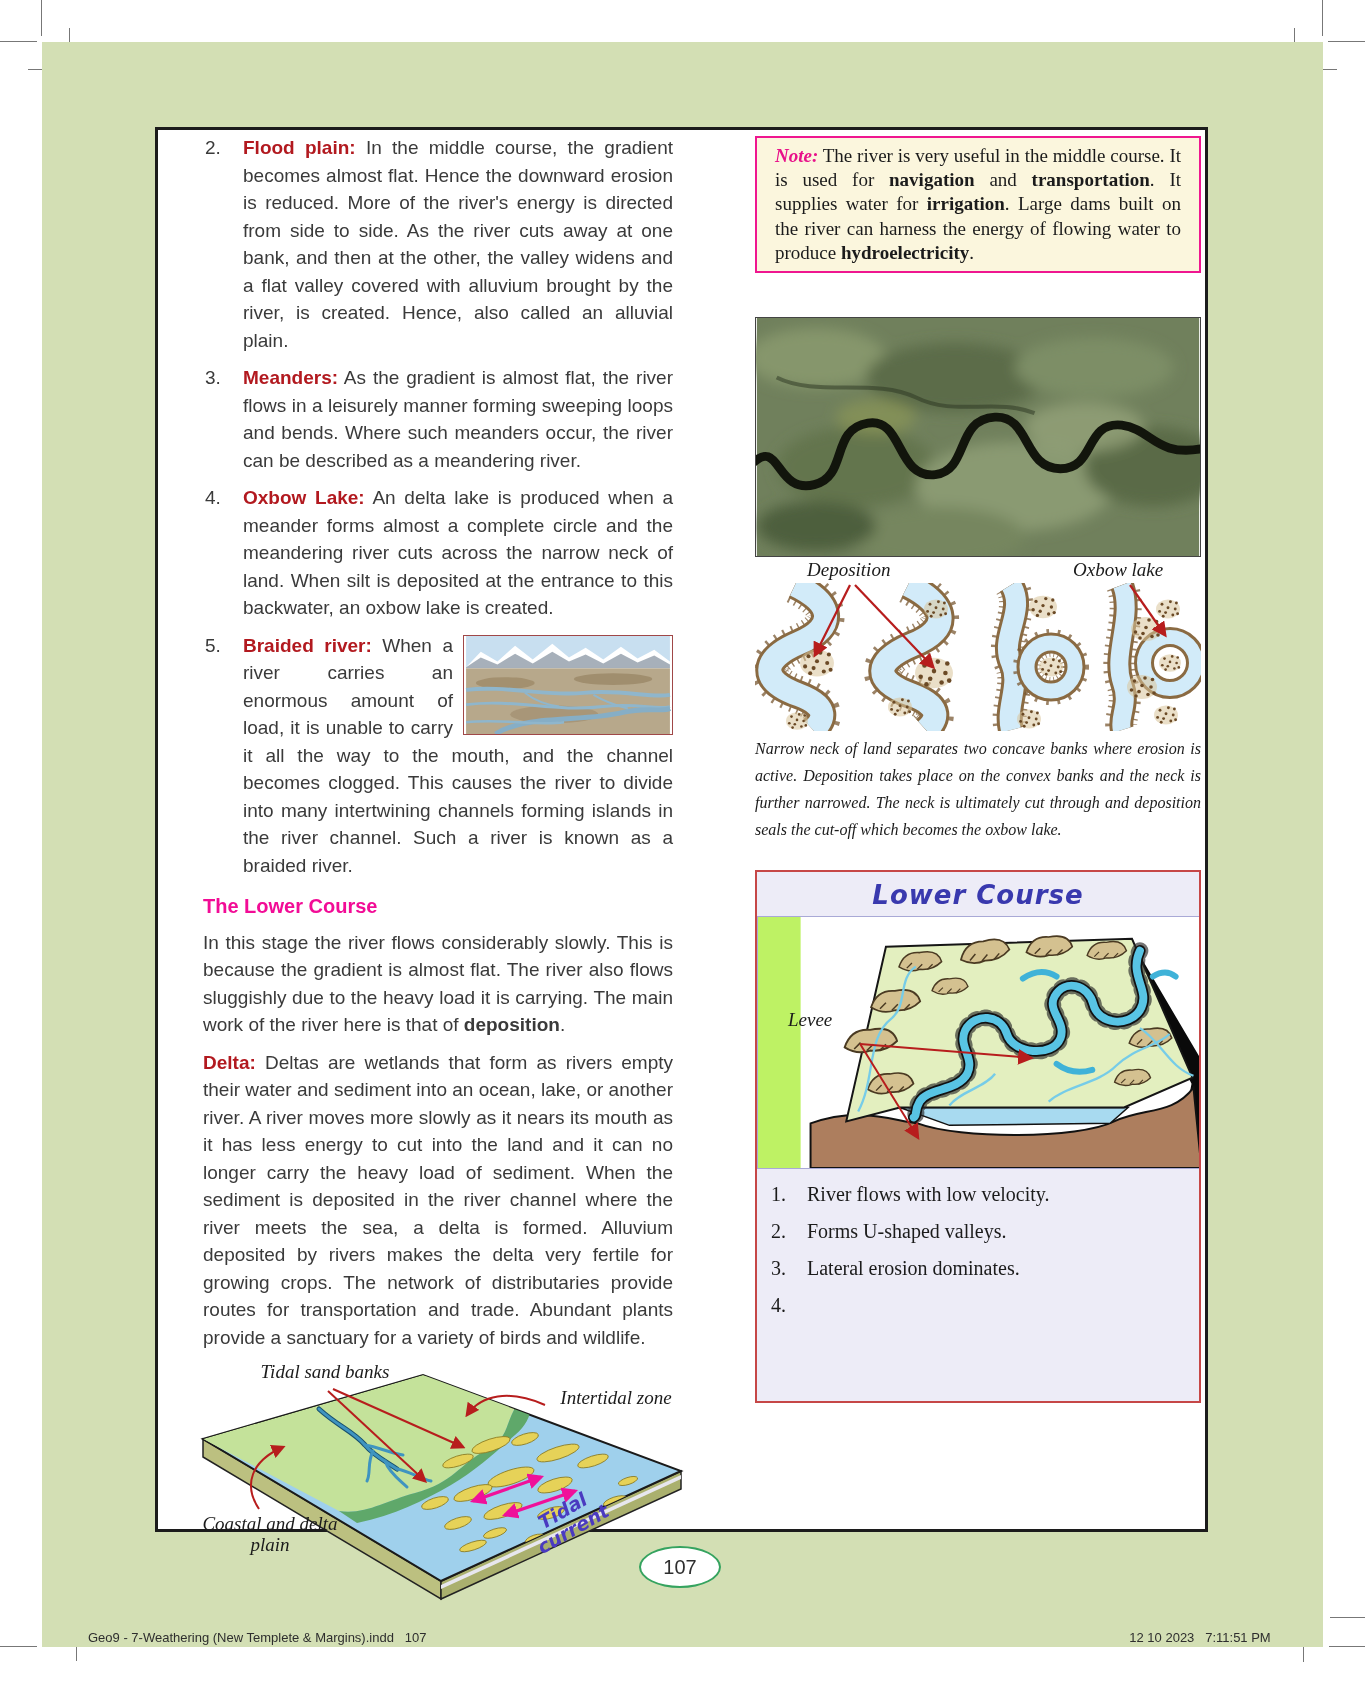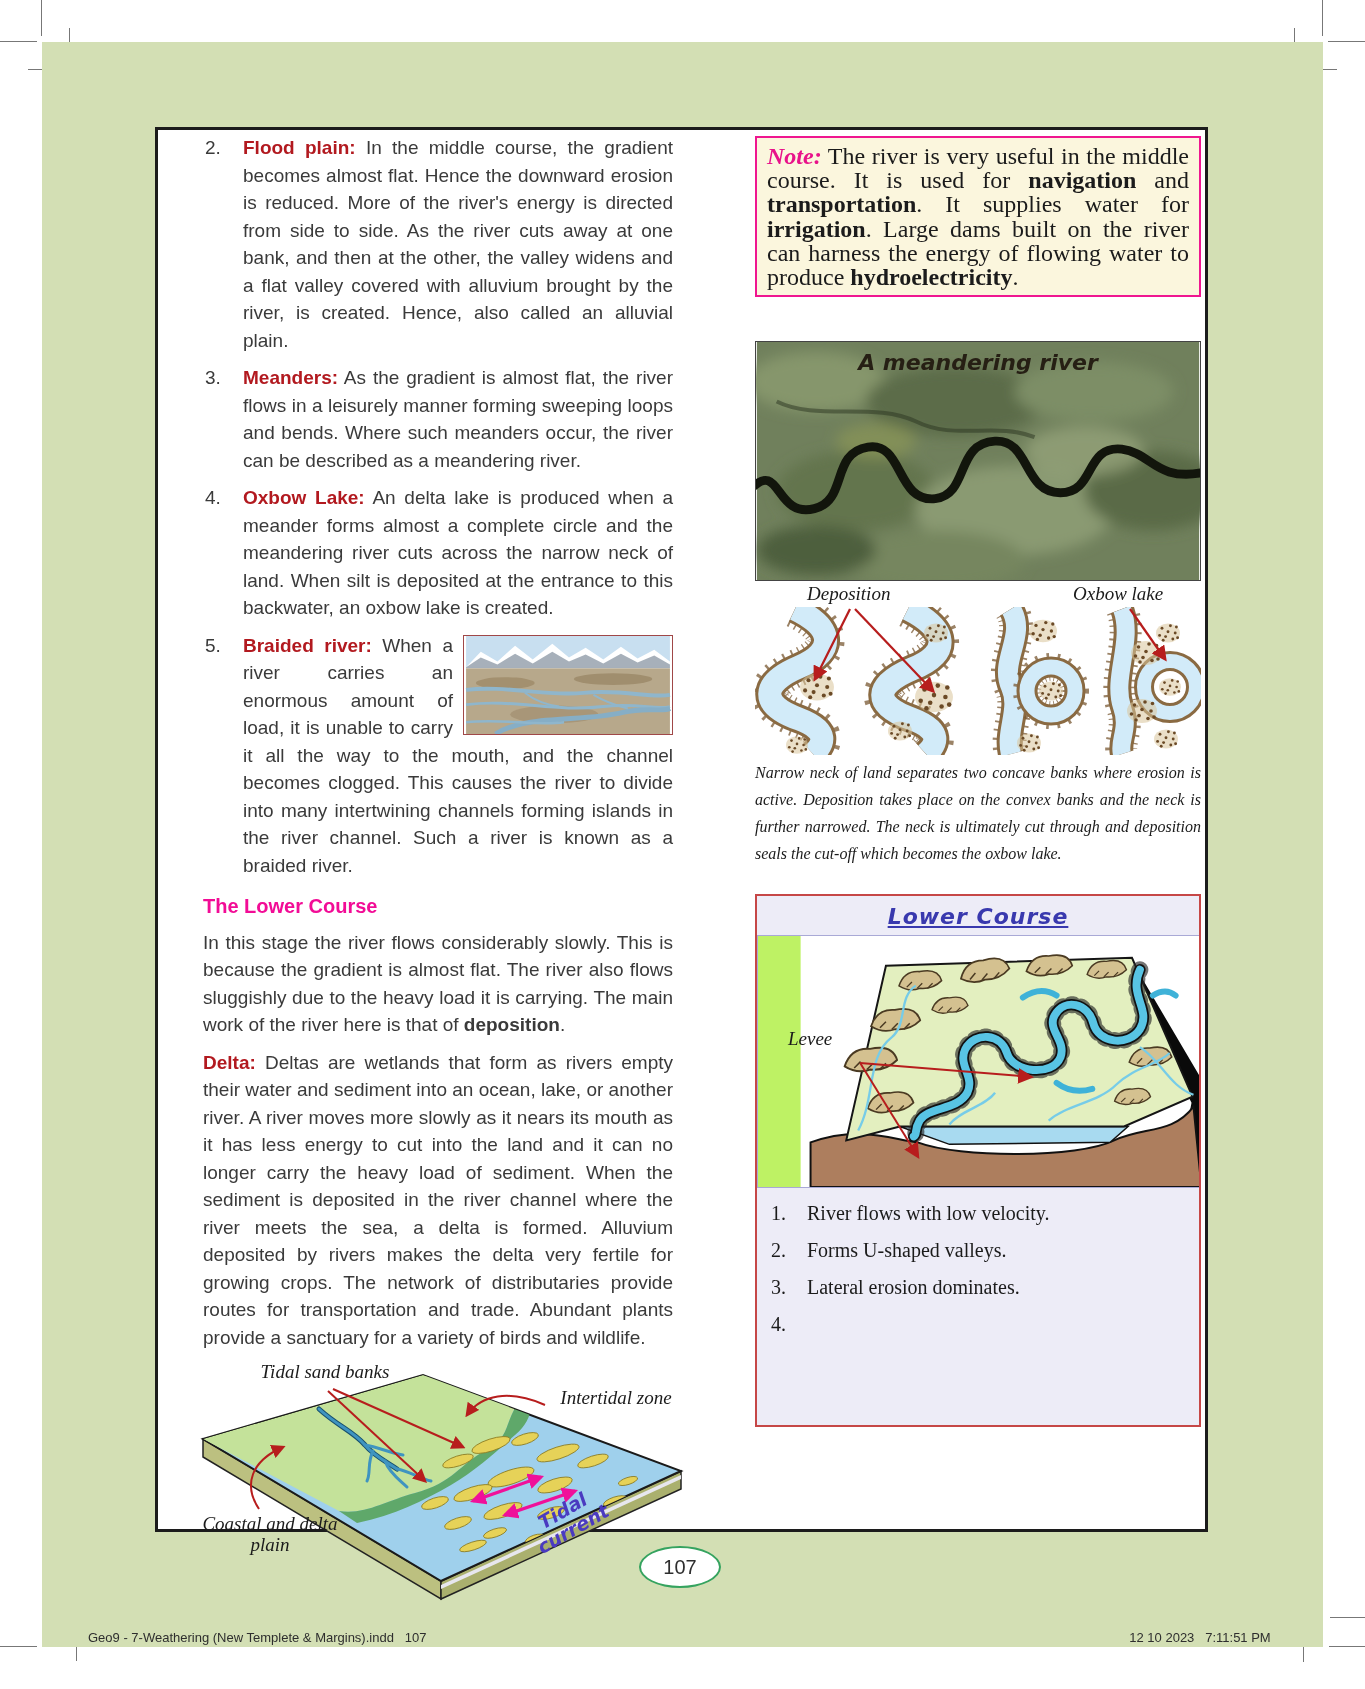--- a/index.html
+++ b/index.html
@@ -22,41 +22,41 @@
   .photo-braided svg{display:block;width:100%;height:100%;}
   
   .delta-wrap{position:relative;width:520px;height:240px;margin-left:-30px;margin-top:6px;}
   .delta-wrap svg{position:absolute;left:0;top:0;}
   .dlabel{position:absolute;font-family:"Liberation Serif",serif;font-style:italic;
        font-size:19px;color:#1b1b1b;line-height:21px;text-align:center;}
   .dlabel.current{color:#4a3ac0;font-family:"DejaVu Sans",sans-serif;font-weight:bold;
        transform:rotate(-30deg);font-size:19px;}
   
   .rightcol{position:absolute;left:597px;top:6px;width:446px;}
-  .notebox{border:2.5px solid #ef1690;background:#fbf6dd;padding:6px 10px;box-sizing:border-box;
-       font-family:"Liberation Serif",serif;font-size:24px;line-height:24.2px;color:#1b1b1b;
+  .notebox{border:2.5px solid #ef1690;background:#fbf6dd;padding:6px 18px;box-sizing:border-box;
+       font-family:"Liberation Serif",serif;font-size:19px;line-height:24.2px;color:#1b1b1b;
        text-align:justify;}
   .notebox .nlabel{color:#e8128a;font-weight:bold;font-style:italic;}
   .notebox b{font-weight:bold;}
   .photo-meander{position:relative;width:446px;height:240px;margin-top:44px;
        border:1px solid #444;box-sizing:border-box;}
   .photo-meander svg{display:block;width:100%;height:100%;}
   .meander-cap{position:absolute;left:0;right:0;top:8px;text-align:center;
        color:#261f14;font-family:"DejaVu Sans",sans-serif;font-weight:bold;
        font-style:italic;font-size:22px;}
   .oxbow-panel{position:relative;width:446px;height:172px;margin-top:2px;}
   .oxbow-panel svg{position:absolute;left:0;top:24px;}
   .oxlabel{position:absolute;top:0;font-family:"Liberation Serif",serif;font-style:italic;
        font-size:19px;color:#1b1b1b;}
   .ox-caption{margin-top:4px;font-family:"Liberation Serif",serif;font-style:italic;
        font-size:16px;line-height:27px;color:#1b1b1b;text-align:justify;}
   .lcbox{margin-top:27px;width:446px;height:533px;background:#edecf7;border:2px solid #c64747;
        box-sizing:border-box;overflow:hidden;}
   .lc-title{margin-top:8px;text-align:center;color:#3939ae;font-family:"DejaVu Sans",sans-serif;
-       font-weight:bold;font-style:italic;font-size:22px;letter-spacing:1px;text-decoration:underline;}
+       font-weight:bold;font-style:italic;font-size:26px;letter-spacing:1px;}
   .lc-frame{position:relative;width:496px;height:253px;margin:6px auto 0 auto;background:#bef264;
        border:1.5px solid #a9a9d6;box-sizing:border-box;}
   .lc-frame svg{display:block;width:100%;height:100%;}
   .levee{position:absolute;left:30px;top:92px;font-family:"Liberation Serif",serif;
        font-style:italic;font-size:19px;color:#1b1b1b;}
   .lc-list{margin-top:12px;padding:0 14px 0 10px;font-family:"Liberation Serif",serif;
        font-size:20px;line-height:27px;color:#1b1b1b;text-align:justify;}
   .lc-li{position:relative;padding-left:40px;margin-bottom:10px;}
   .lc-li .num{position:absolute;left:4px;top:0;}
   
@@ -232,21 +232,20 @@
           <ellipse cx="260" cy="170" rx="100" ry="45" fill="#8a9a72"></ellipse>
           <ellipse cx="400" cy="150" rx="70" ry="40" fill="#5a6a46"></ellipse>
           <ellipse cx="180" cy="220" rx="90" ry="30" fill="#76865e"></ellipse>
           <ellipse cx="330" cy="110" rx="60" ry="25" fill="#98a67e" opacity="0.7"></ellipse>
           <ellipse cx="60" cy="210" rx="60" ry="25" fill="#4e5e3c"></ellipse>
           <ellipse cx="120" cy="100" rx="40" ry="18" fill="#8f9a57" opacity="0.6"></ellipse>
         </g>
         <path d="M20,60 C60,80 120,60 160,80 C200,100 240,80 280,96" stroke="#2a3320" stroke-width="4" fill="none" opacity="0.5"></path>
         <path d="M-6,148 C24,118 18,178 58,168 C92,160 74,112 112,106 C148,100 140,162 180,158 C214,154 200,102 240,100 C276,98 268,152 306,152 C342,152 330,104 368,108 C398,112 402,140 448,132" stroke="#12150c" stroke-width="9" fill="none" stroke-linecap="round"></path>
       </svg>
-      <div class="meander-cap">A meandering river</div>
     </div>
 
     <div class="oxbow-panel">
       <span class="oxlabel" style="left:52px;">Deposition</span>
       <span class="oxlabel" style="left:318px;">Oxbow lake</span>
       <svg width="446" height="148" viewBox="0 0 446 148">
         <defs>
           <marker id="ar2" viewBox="0 0 10 10" refX="8" refY="5" markerWidth="7" markerHeight="7" orient="auto">
               <path d="M0,0 L10,5 L0,10 Z" fill="#b71d1d"></path>
             </marker>

